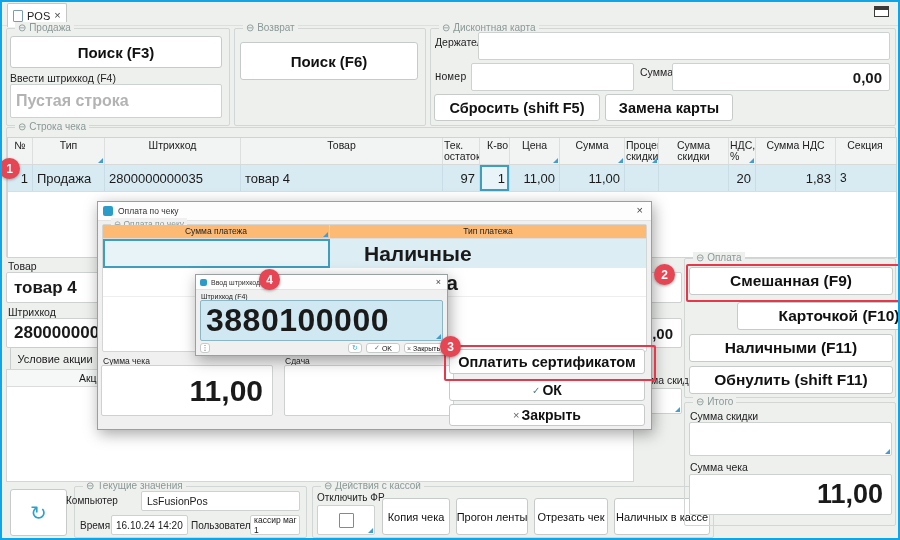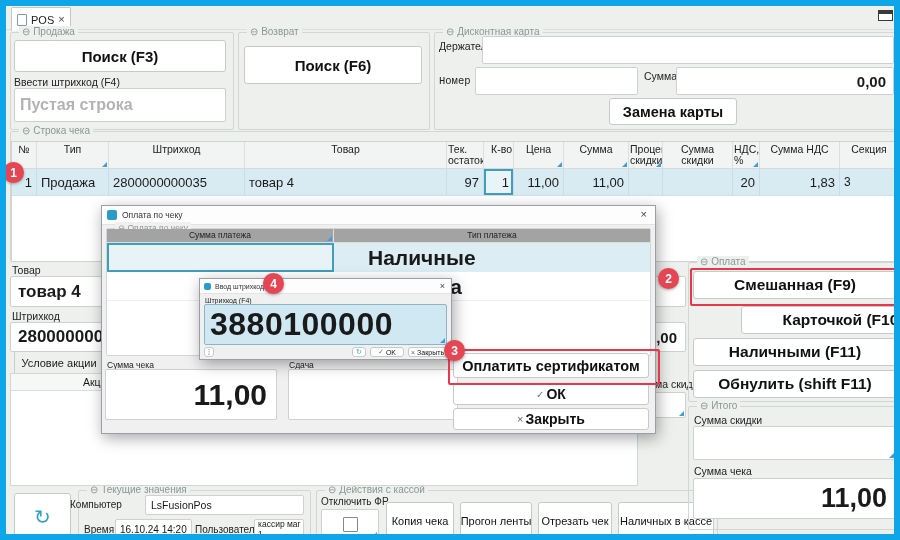--- a/index.html
+++ b/index.html
@@ -1,17 +1,17 @@
 <!DOCTYPE html>
 <html><head>
 <meta charset="utf-8">
 <style>
   html,body{margin:0;padding:0;background:#cfd4d2;}
   #root{position:relative;width:900px;height:540px;box-sizing:border-box;
-        background:#eef0ee;border:6px solid #0ea5e9;overflow:hidden;
+        background:#eef0ee;border:2px solid #0ea5e9;overflow:hidden;
         font-family:"Liberation Sans",sans-serif;color:#1a1a1a;}
   .abs{position:absolute;box-sizing:border-box;}
   .grp{border:1px solid #d2d6d5;border-radius:2px;}
   .grp-label{position:absolute;top:-7px;left:8px;font-size:10px;color:#8a9896;
              background:#eef0ee;padding:0 3px;white-space:nowrap;line-height:12px;}
   .grp-label.on-dlg{background:#f0f0f0;}
   .lbl{position:absolute;font-size:10.5px;color:#222;white-space:nowrap;line-height:12px;}
   .btn{position:absolute;display:flex;align-items:center;justify-content:center;
        background:#fff;border:1px solid #c6cac9;border-radius:3px;font-weight:bold;
        color:#111;box-sizing:border-box;white-space:nowrap;overflow:hidden;}
@@ -73,20 +73,21 @@
 
   <div class="abs grp" style="left:428px;top:26px;width:466px;height:98px;">
     <span class="grp-label"><span>⊖</span> <span>Дисконтная карта</span></span>
   </div>
   <div class="lbl" style="left:433px;top:34px;">Держатель</div>
   <div class="fld" style="left:476px;top:30px;width:412px;height:28px;"></div>
   <div class="lbl" style="left:433px;top:69px;font-family:Liberation Mono, monospace;">Номер</div>
   <div class="fld" style="left:469px;top:61px;width:163px;height:28px;"></div>
   <div class="lbl" style="left:638px;top:64px;">Сумма</div>
   <div class="fld rt" style="left:670px;top:61px;width:218px;height:28px;font-size:15px;font-weight:bold;padding-right:7px;">0,00</div>
+  <div class="btn" style="left:432px;top:92px;width:166px;height:27px;font-size:14.5px;">Сбросить (shift F5)</div>
   <div class="btn" style="left:603px;top:92px;width:128px;height:27px;font-size:14.5px;">Замена карты</div>
 
   <div class="abs grp" style="left:4px;top:125px;width:890px;height:131px;">
     <span class="grp-label"><span>⊖</span> <span>Строка чека</span></span>
   </div>
   <div class="tbl" style="left:5px;top:135px;width:888px;height:119px;">
     <div class="thead">
       <div class="hc" style="width:25px;">№</div>
       <div class="hc tri" style="width:72px;">Тип</div>
       <div class="hc" style="width:136px;">Штрихкод</div>
@@ -175,21 +176,21 @@
 
   <div class="dlg" style="left:95px;top:199px;width:553px;height:227px;z-index:10;">
     <div class="titlebar">
       <span class="icon-sq" style="width:10px;height:10px;margin:0 5px;"></span>
       <span style="font-size:8.5px;color:#333;">Оплата по чеку</span>
       <span class="x" style="position:absolute;right:8px;top:3px;">×</span>
     </div>
     <div class="abs grp" style="left:4px;top:22px;width:545px;height:128px;background:#fff;">
       <span class="grp-label on-dlg" style="font-size:8.5px;"><span>⊖</span> <span>Оплата по чеку</span></span>
 
-      <div class="abs" style="left:0;top:0;width:543px;height:14px;background:#a3a3a3;border-bottom:1px solid #ddd;display:flex;">
+      <div class="abs" style="left:0;top:0;width:543px;height:14px;background:#fdba74;border-bottom:1px solid #ddd;display:flex;">
         <div class="hc tri" style="width:227px;font-size:8.5px;padding-top:1px;">Сумма платежа</div>
         <div class="hc" style="width:316px;font-size:8.5px;padding-top:1px;border-right:none;">Тип платежа</div>
       </div>
       <div class="abs" style="left:0;top:14px;width:543px;height:29px;background:#dcedf4;display:flex;">
         <div class="abs focuscell" style="left:0;top:0;width:227px;height:29px;background:#e8f3f8;"></div>
         <div class="abs lt" style="left:227px;top:0;width:316px;height:29px;font-size:21px;font-weight:bold;padding-left:34px;">Наличные</div>
       </div>
       <div class="abs" style="left:0;top:43px;width:543px;height:29px;background:#fff;border-bottom:1px solid #eee;">
         <div class="abs lt" style="left:227px;top:0;width:316px;height:29px;font-size:21px;font-weight:bold;padding-left:34px;">Карточка</div>
       </div>

